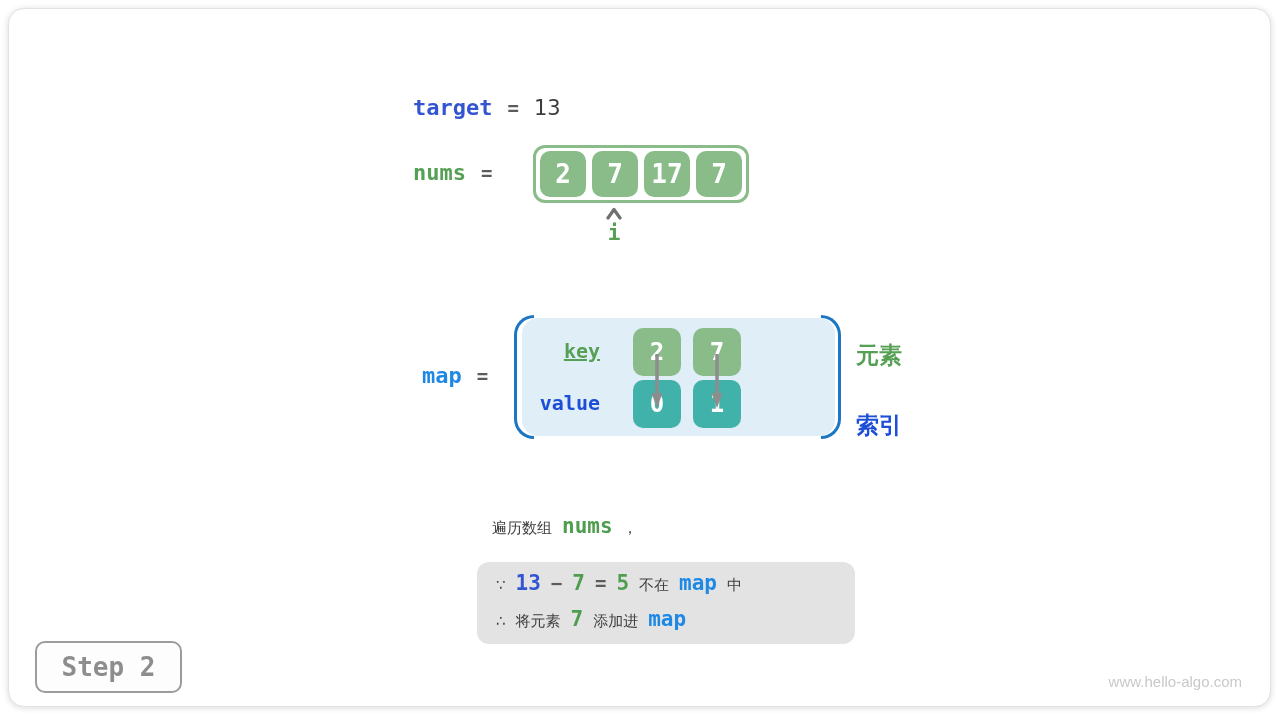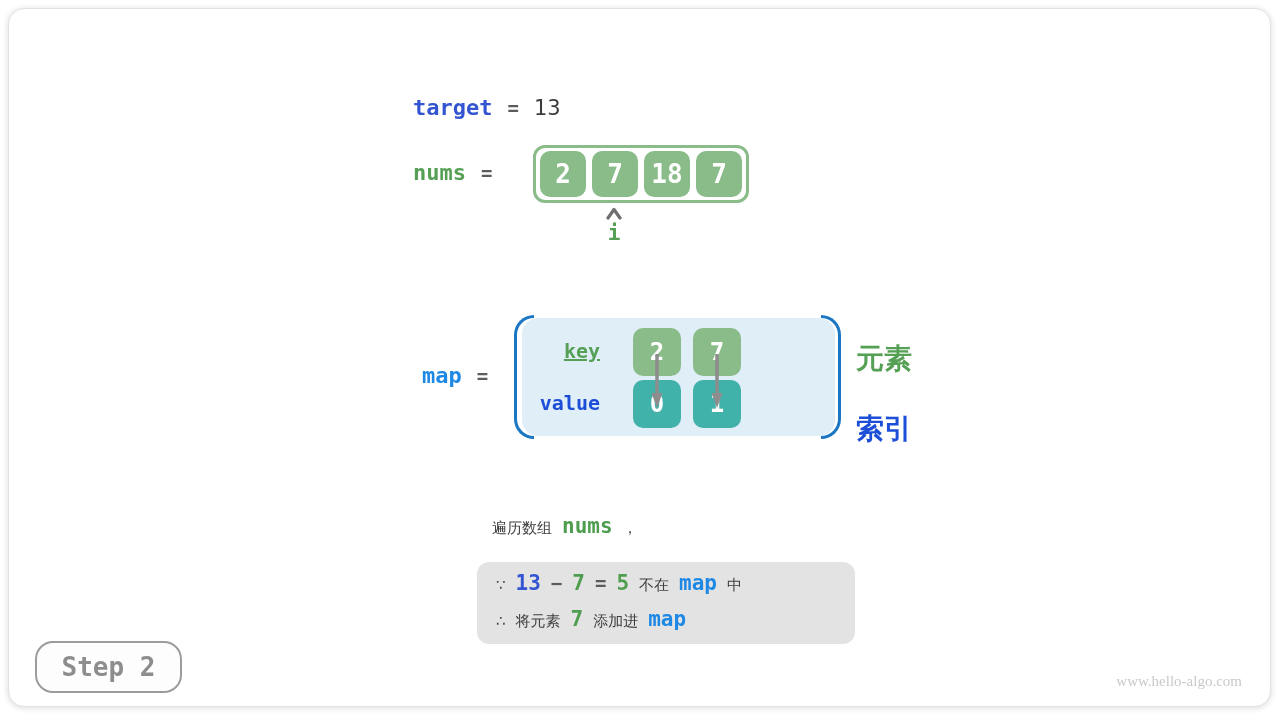--- a/index.html
+++ b/index.html
@@ -66,21 +66,21 @@
   }
   .map-cells{ position:absolute; display:flex; gap:12px; }
   .map-cell{
     width:48px; height:48px; border-radius:10px; color:#fff;
     font-family:var(--mono); font-weight:bold; font-size:24px;
     display:flex; align-items:center; justify-content:center;
   }
   .map-cell.key{ background:#8abc8a; }
   .map-cell.value{ background:#41b2aa; }
   .kv-arrow{ position:absolute; width:14px; height:58px; z-index:3; }
-  .side-label{ position:absolute; font-size:28px; font-weight:bold; font-family:var(--sans); }
+  .side-label{ position:absolute; font-size:23px; font-weight:bold; font-family:var(--sans); }
 
   
   .caption{
     position:absolute; left:492px; top:514px;
     display:flex; align-items:baseline; gap:10px;
   }
   .note-box{
     position:absolute; left:477px; top:562px; width:378px; height:82px;
     background:#e3e3e3; border-radius:12px; padding:6px 0 0 19px;
     display:flex; flex-direction:column; justify-content:space-evenly;
@@ -89,27 +89,27 @@
   .seg{ white-space:pre; }
   .seg-cn{ color:#3e3e3e; font-size:15px; font-family:var(--sans); }
   .seg-blue{ color:#3455d2; font-family:var(--mono); font-weight:bold; font-size:21px; }
   .seg-azure{ color:#1e88e5; font-family:var(--mono); font-weight:bold; font-size:21px; }
   .seg-green{ color:#4f9e4f; font-family:var(--mono); font-weight:bold; font-size:21px; }
   .seg-op{ color:#5c5c5c; font-family:var(--mono); font-weight:600; font-size:19px; }
 
   
   .step-badge{
     position:absolute; left:35px; top:641px; width:147px; height:52px;
-    border:2px solid #9c9c9c; border-radius:18px; background:#fdfdfd;
+    border:2px solid #9c9c9c; border-radius:10px; background:#fdfdfd;
     display:flex; align-items:center; justify-content:center;
     font-family:var(--mono); font-weight:bold; font-size:26px; color:#8d8d8d;
   }
   .watermark{
     position:absolute; right:38px; top:673px;
-    font-family:Liberation Serif, serif; font-size:15px; color:#c9c9c9;
+    font-family:Liberation Sans, sans-serif; font-size:15px; color:#c9c9c9;
   }
 </style>
 </head>
 <body>
 
 <div id="stage">
 
   <div class="card"></div>
 
   <div class="hline" style="left:413px; top:95px;">
@@ -119,21 +119,21 @@
   </div>
 
   <div class="hline" style="left:413px; top:160px;">
     <span class="code-label green">nums</span>
     <span class="op">=</span>
   </div>
 
   <div class="nums-array">
       <div class="nums-cell">2</div>
       <div class="nums-cell">7</div>
-      <div class="nums-cell">18</div>
+      <div class="nums-cell">17</div>
       <div class="nums-cell">7</div>
     </div>
 
   <div class="pointer">
     <svg width="18" height="13" viewBox="0 0 18 13">
       <path d="M3 11 L9 2.5 L15 11" fill="none" stroke="#6f6f6f" stroke-width="3.2" stroke-linecap="round" stroke-linejoin="round"></path>
     </svg>
     <span class="pointer-label">i</span>
   </div>
 

